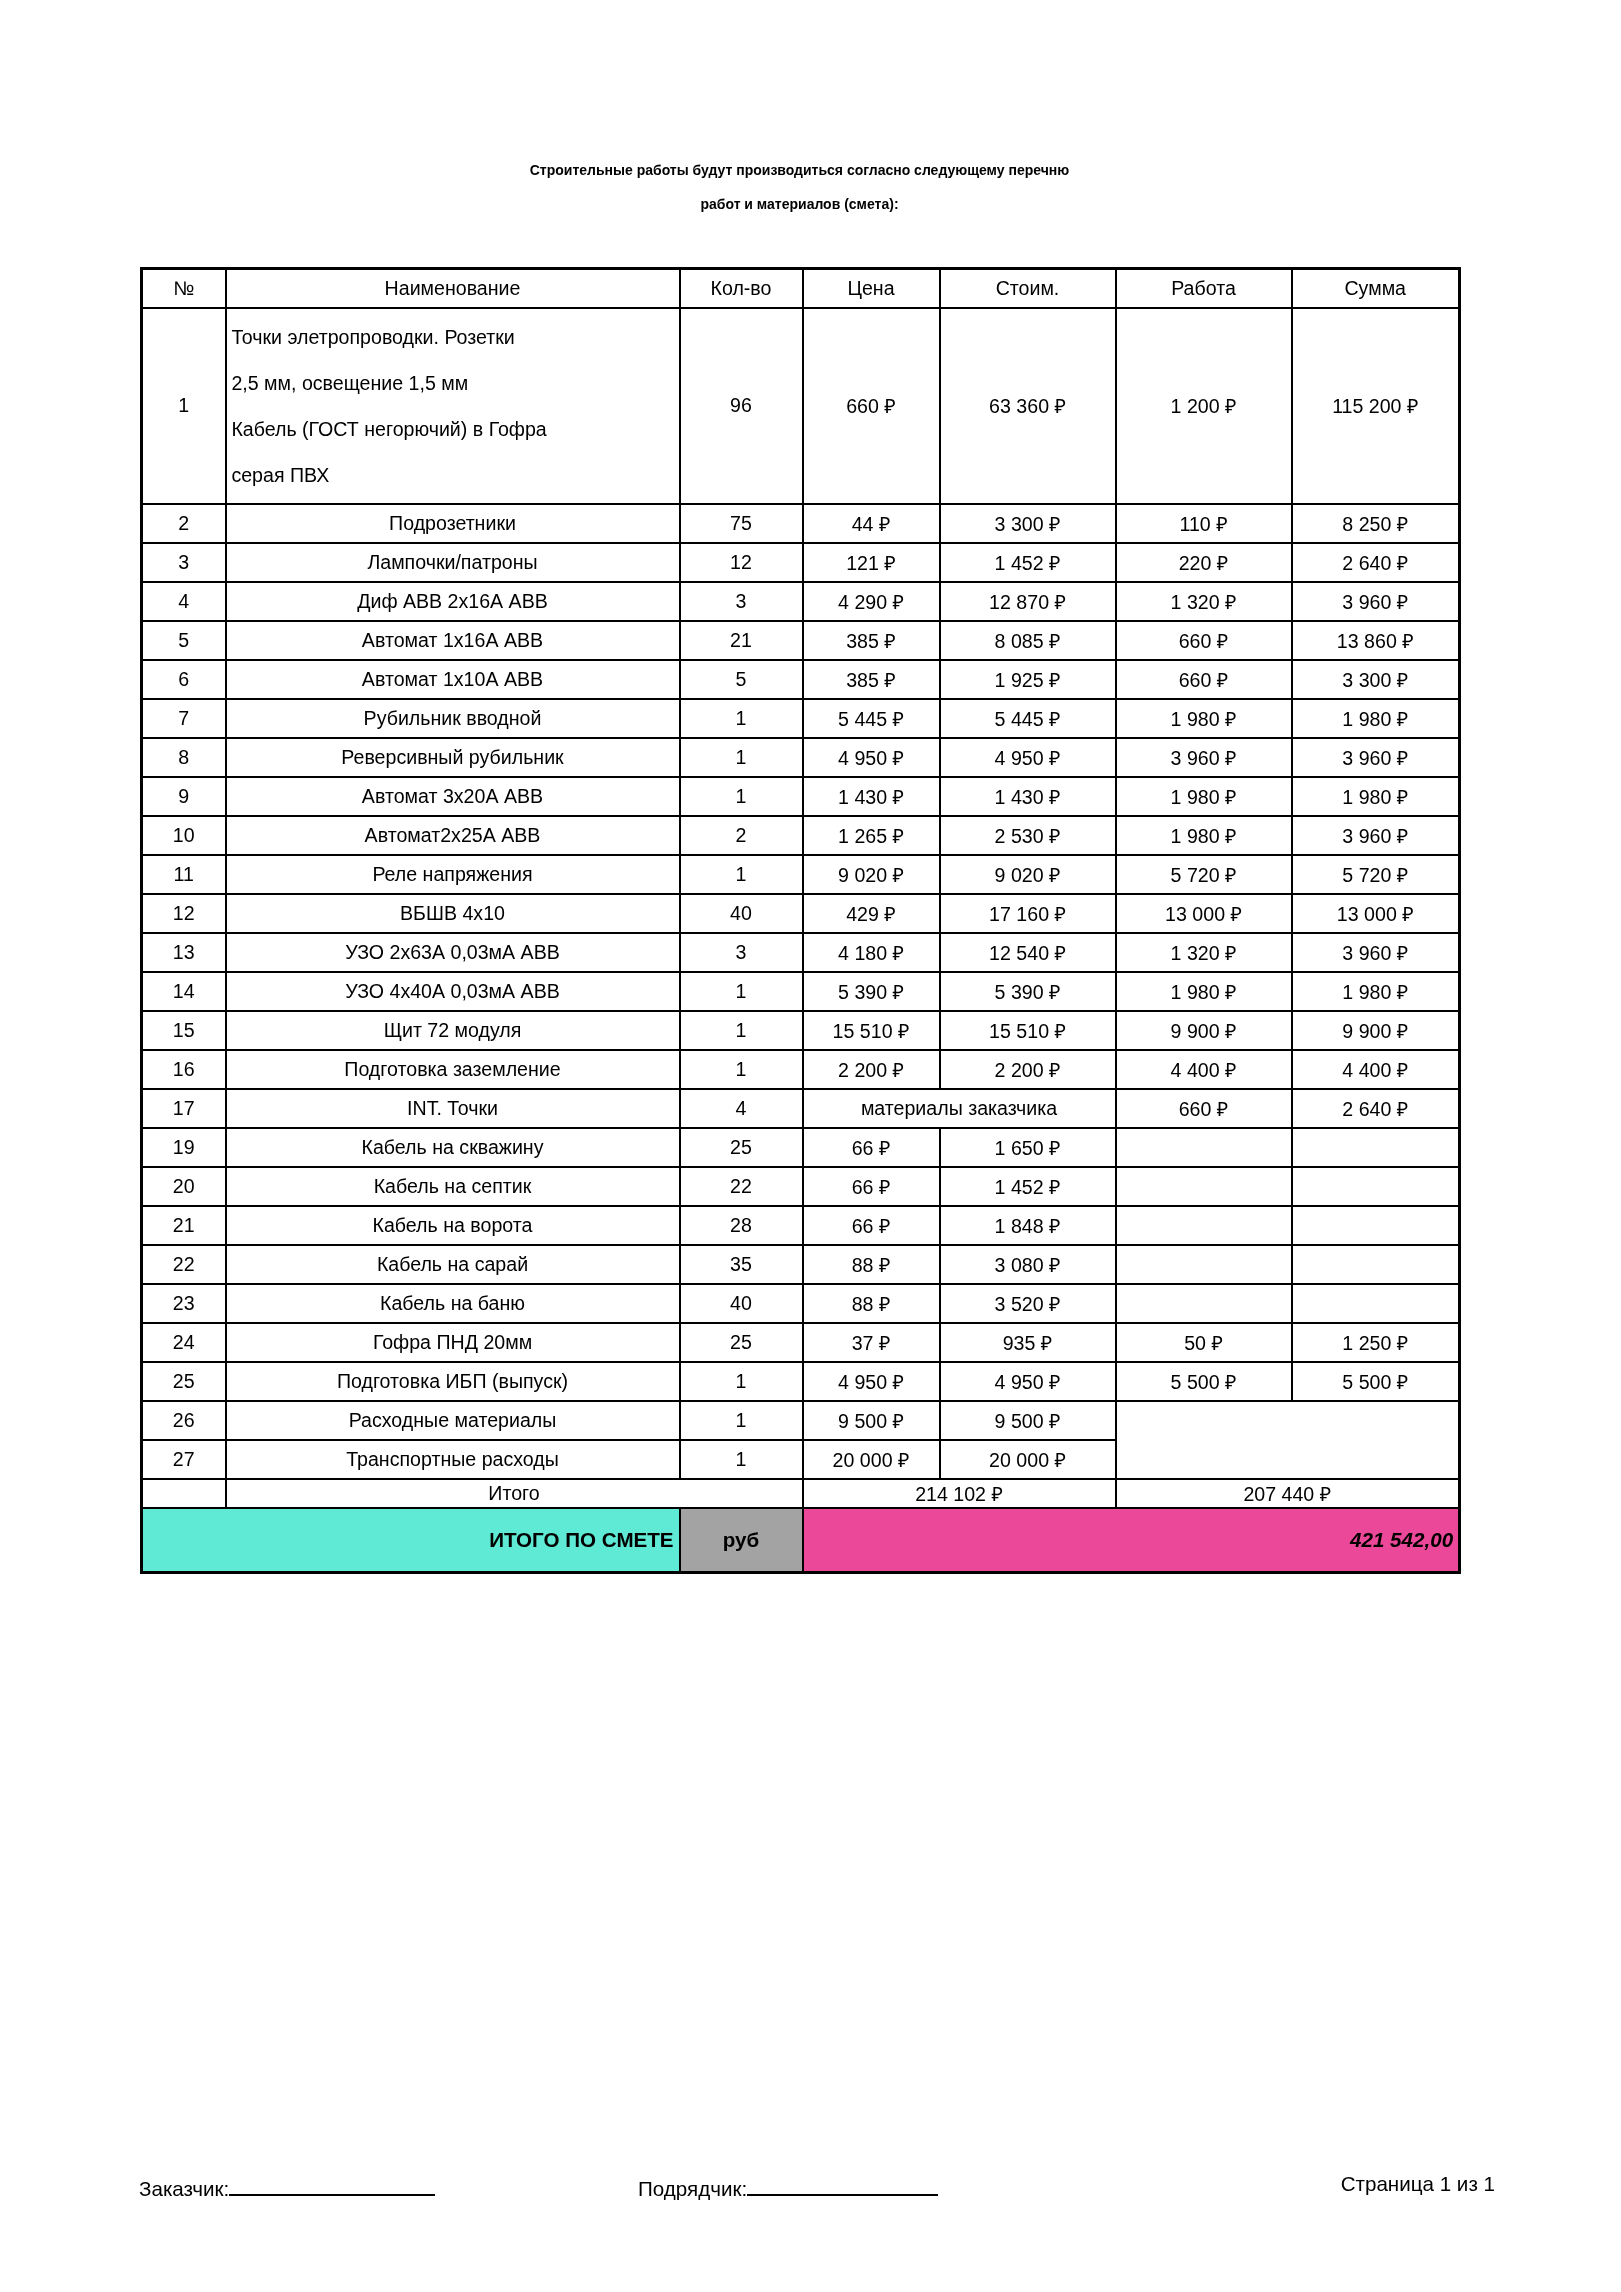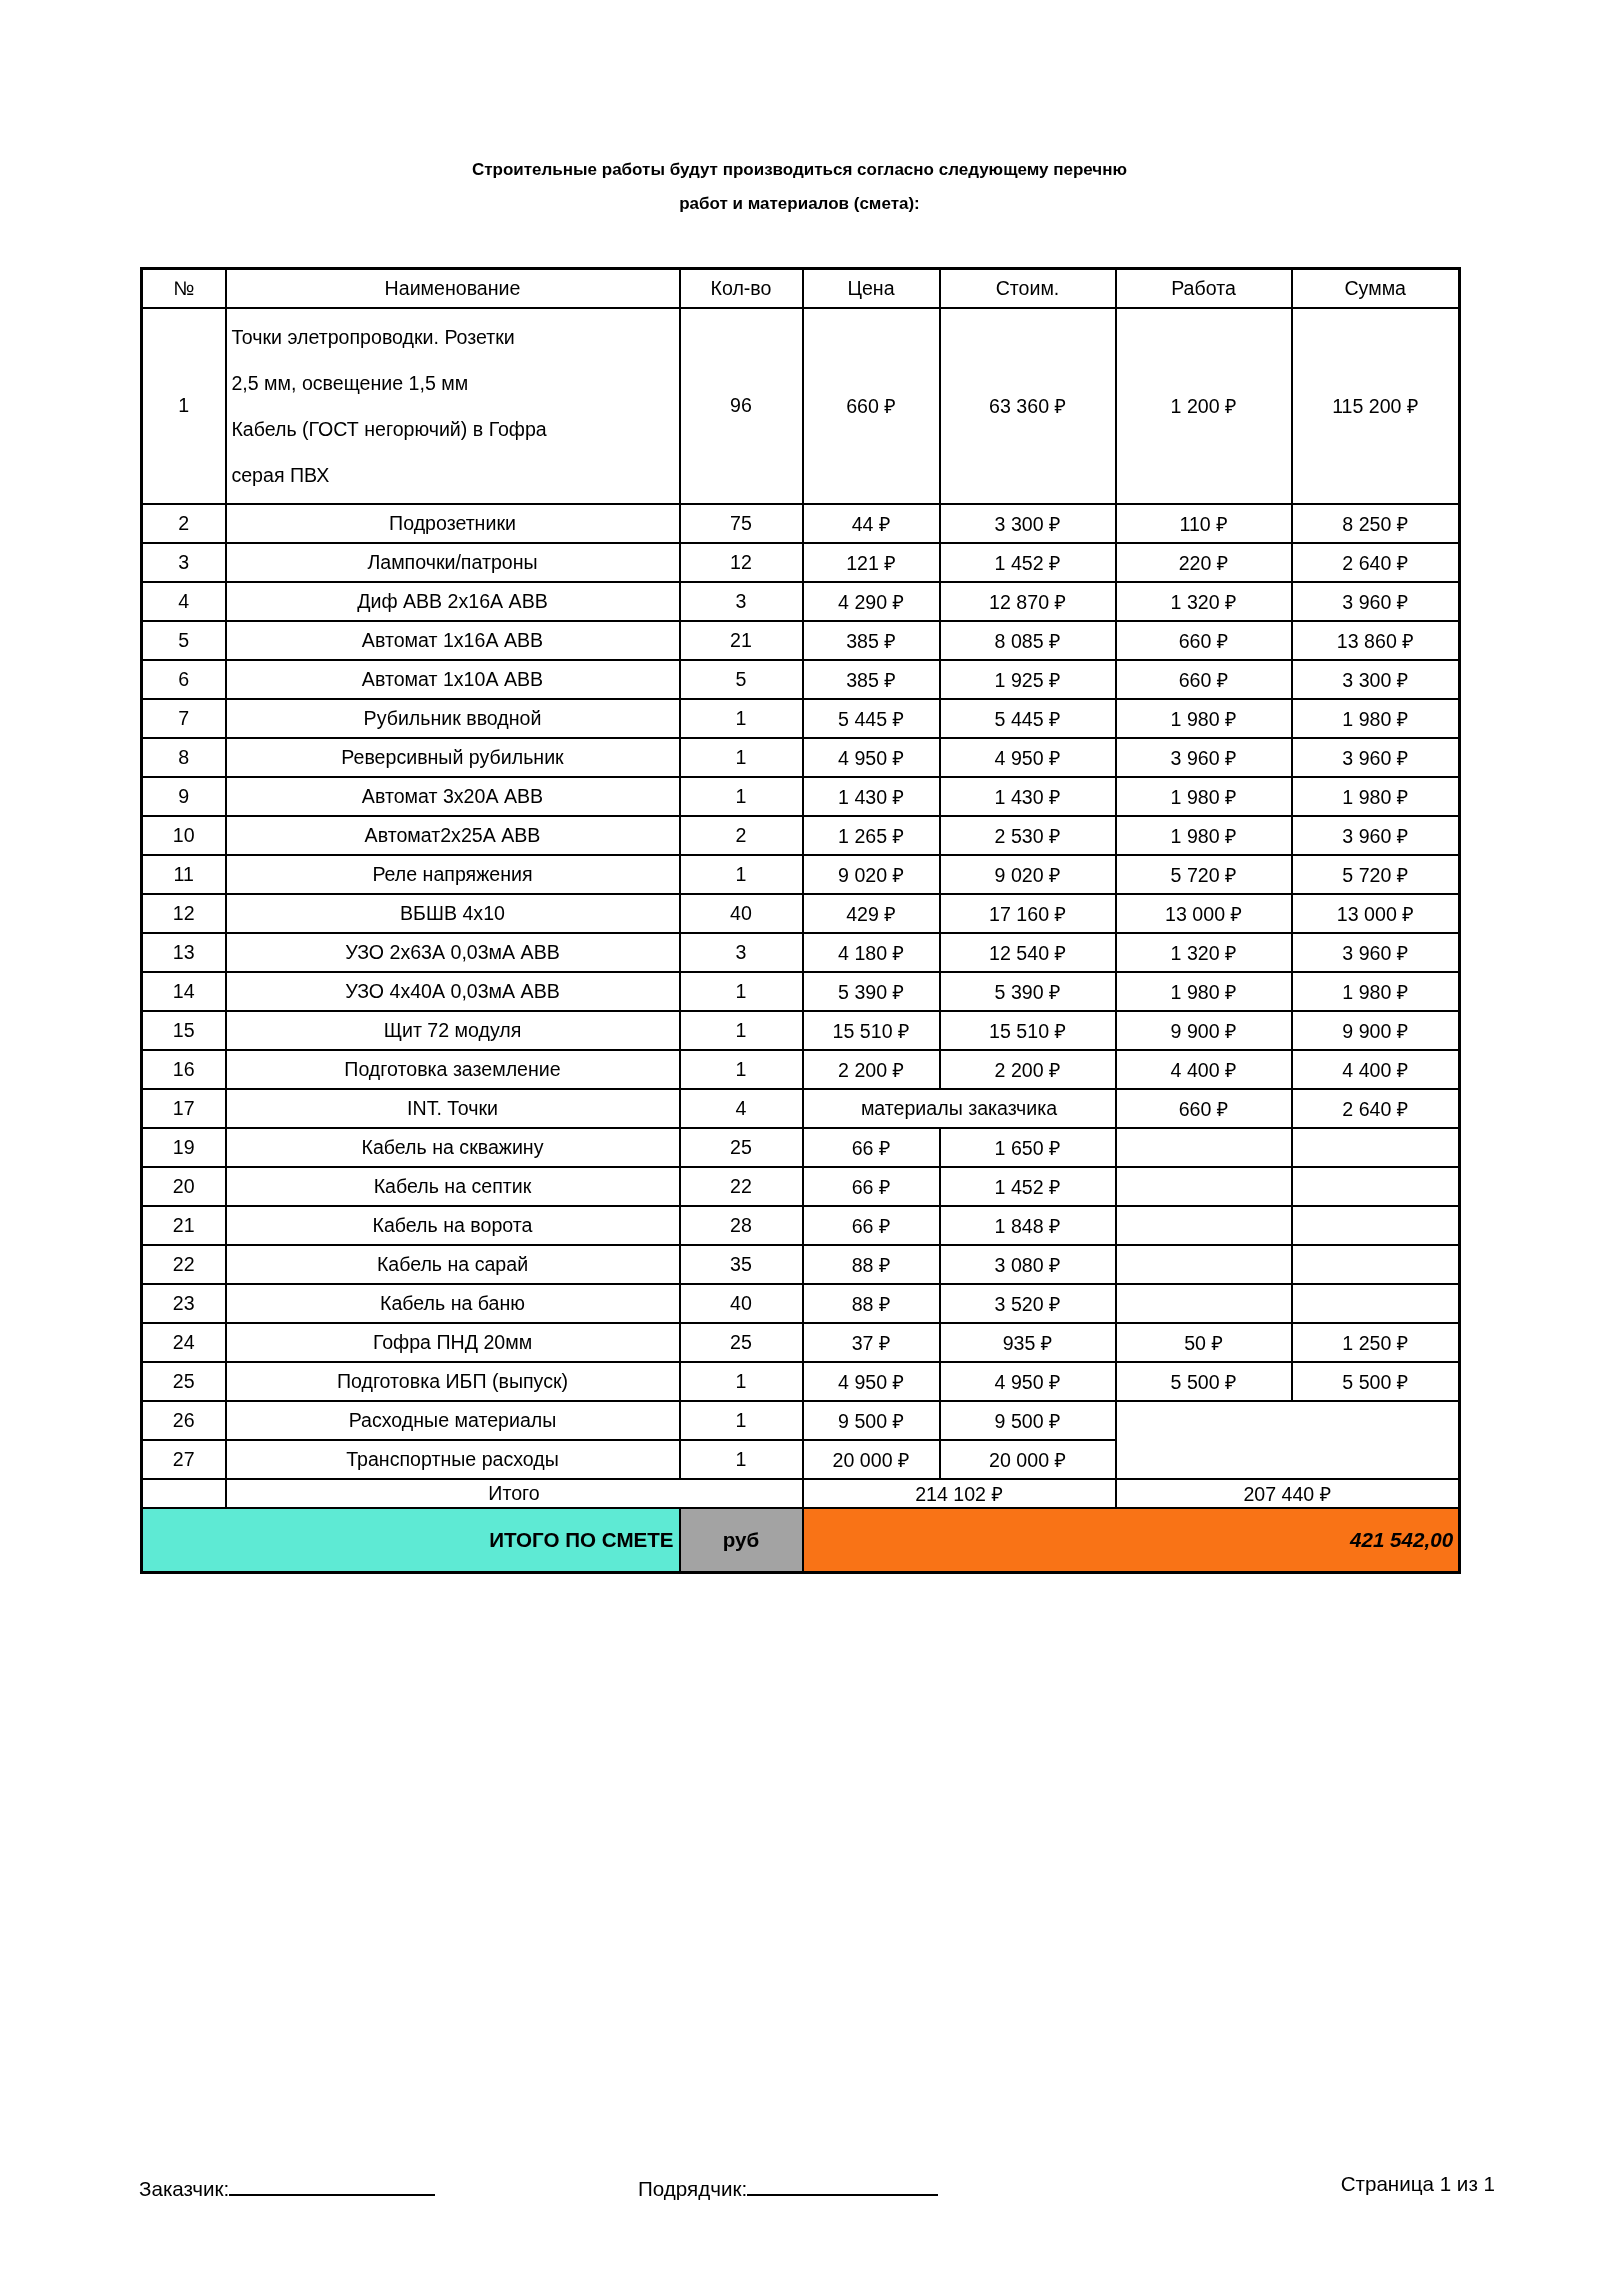--- a/index.html
+++ b/index.html
@@ -4,21 +4,21 @@
 <style>
   * { margin:0; padding:0; box-sizing:border-box; }
   html,body { background:#ffffff; }
   body {
     width:1621px; height:2293px; position:relative;
     font-family:"Liberation Sans", sans-serif; color:#000;
     overflow:hidden;
   }
   .doc-title {
     position:absolute; top:153px; left:140px; width:1319px;
-    text-align:center; font-weight:700; font-size:17px; line-height:34px;
+    text-align:center; font-weight:700; font-size:14px; line-height:34px;
     white-space:pre-line;
   }
   table.estimate {
     position:absolute; top:267px; left:140px;
     border-collapse:collapse; table-layout:fixed;
     border:3.9px solid #000;
   }
   .estimate th, .estimate td {
     border:2.9px solid #000;
     font-size:19.6px; font-weight:400;
@@ -313,21 +313,21 @@
   <tbody>
     <tr class="totals-row">
       <td></td>
       <td class="center" colspan="2">Итого</td>
       <td class="center" colspan="2">214 102 ₽</td>
       <td class="center" colspan="2">207 440 ₽</td>
     </tr>
     <tr class="grand-row">
       <td class="grand-label" colspan="2" style="background: #5eead4;">ИТОГО ПО СМЕТЕ</td>
       <td class="center" style="background: #a3a3a3;">руб</td>
-      <td class="grand-value" colspan="4" style="background: #f97316;">421 542,00</td>
+      <td class="grand-value" colspan="4" style="background: #ec4899;">421 542,00</td>
     </tr>
   </tbody>
 </table>
 
 <div class="footer-item page-footer" id="footer-customer">
   <span>Заказчик:</span><span class="sig-line" style="width:206px"></span>
 </div>
 <div class="footer-item page-footer" id="footer-contractor">
   <span>Подрядчик:</span><span class="sig-line" style="width:191px"></span>
 </div>

